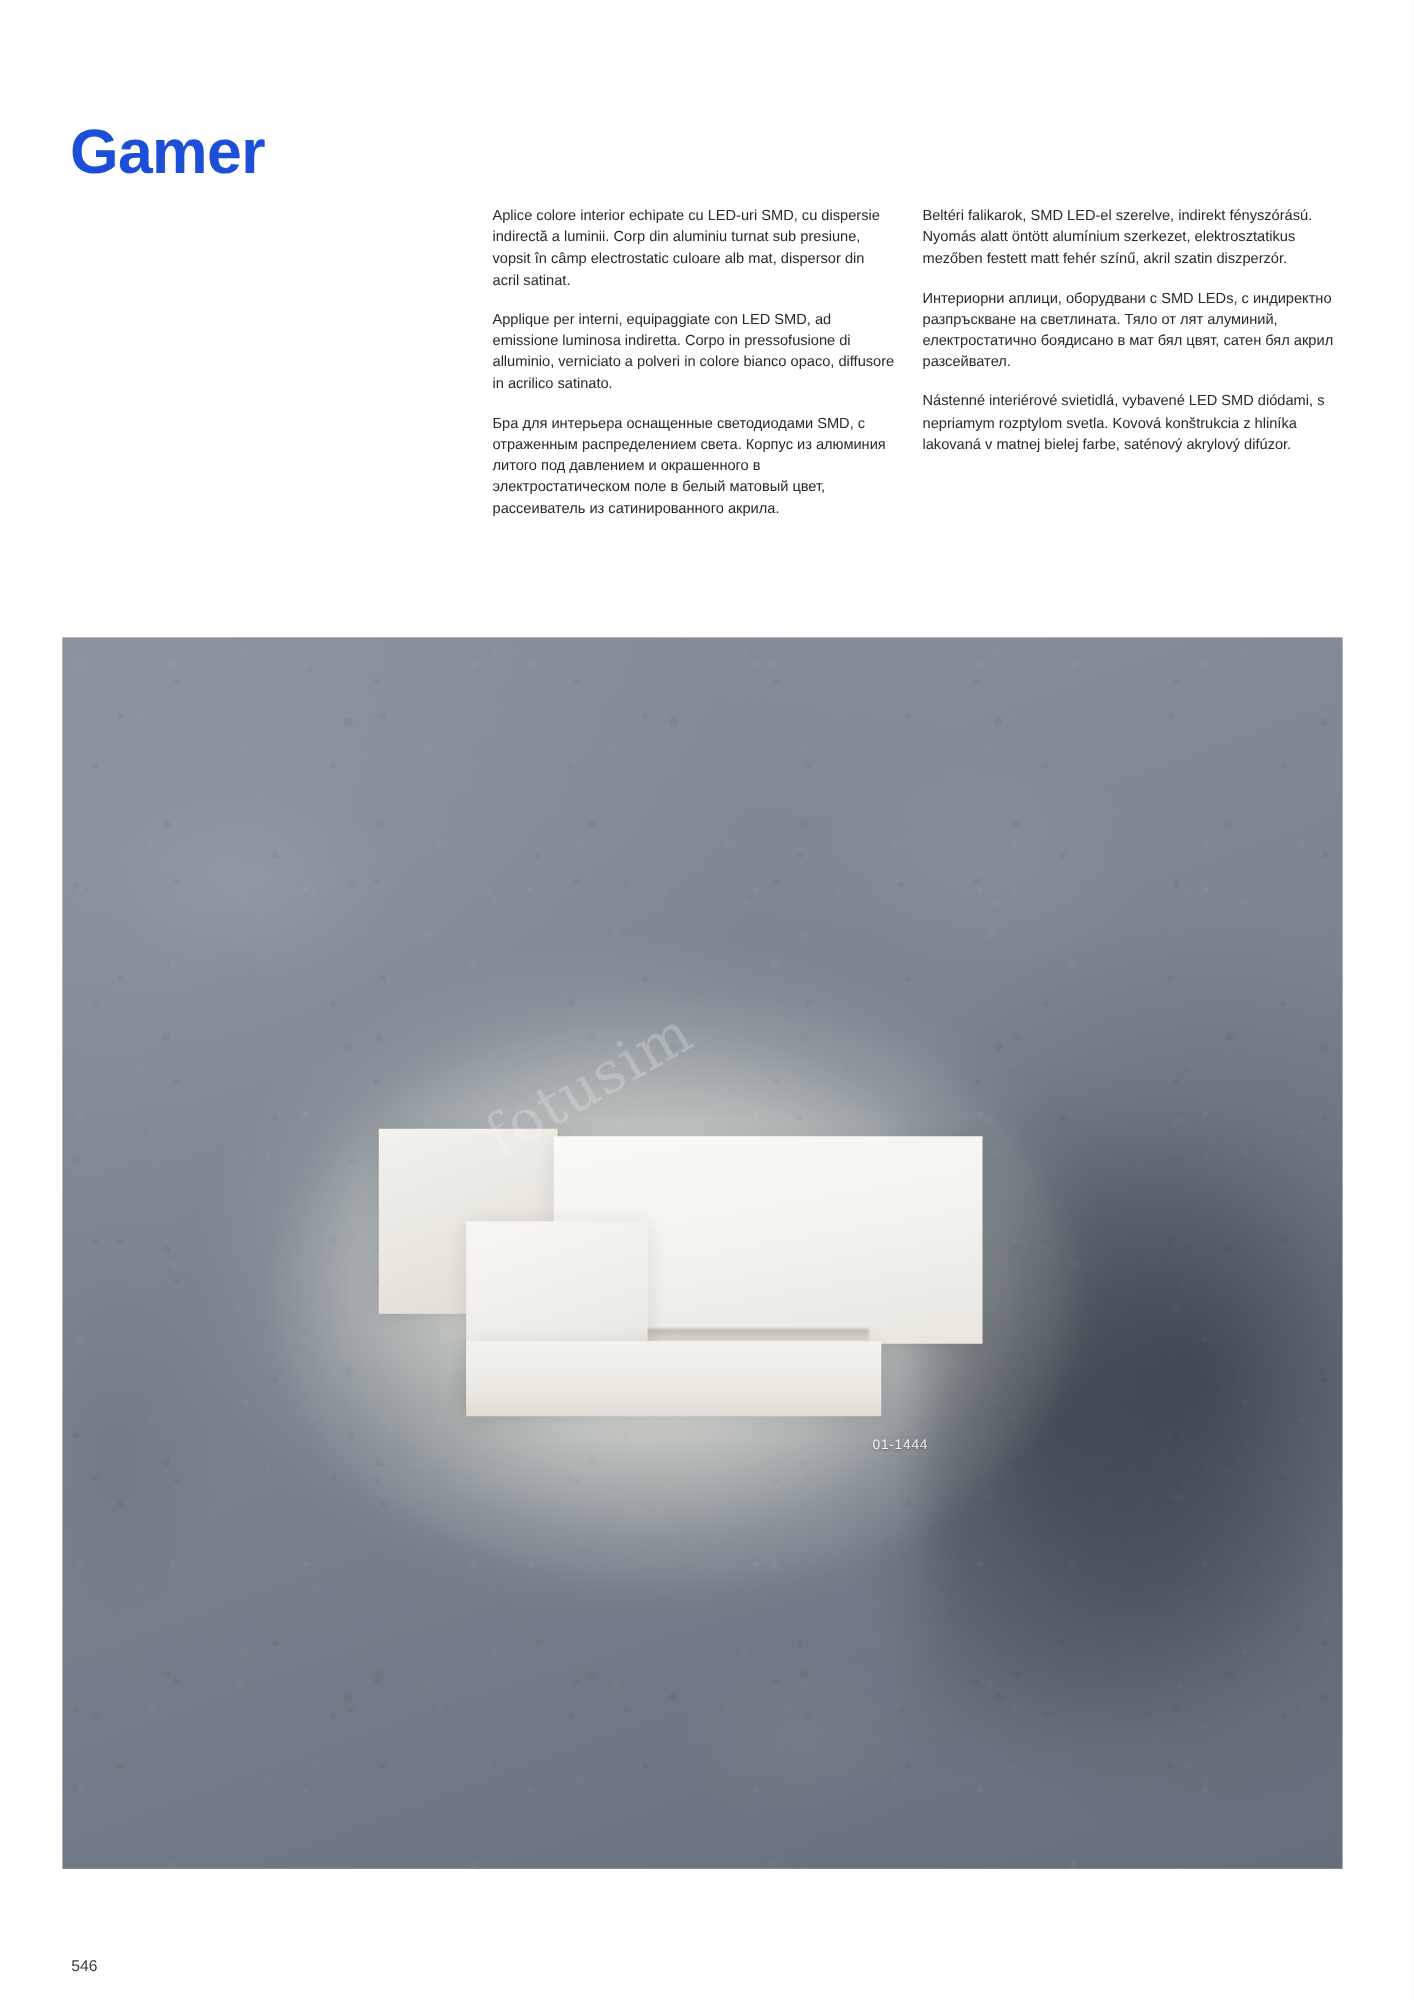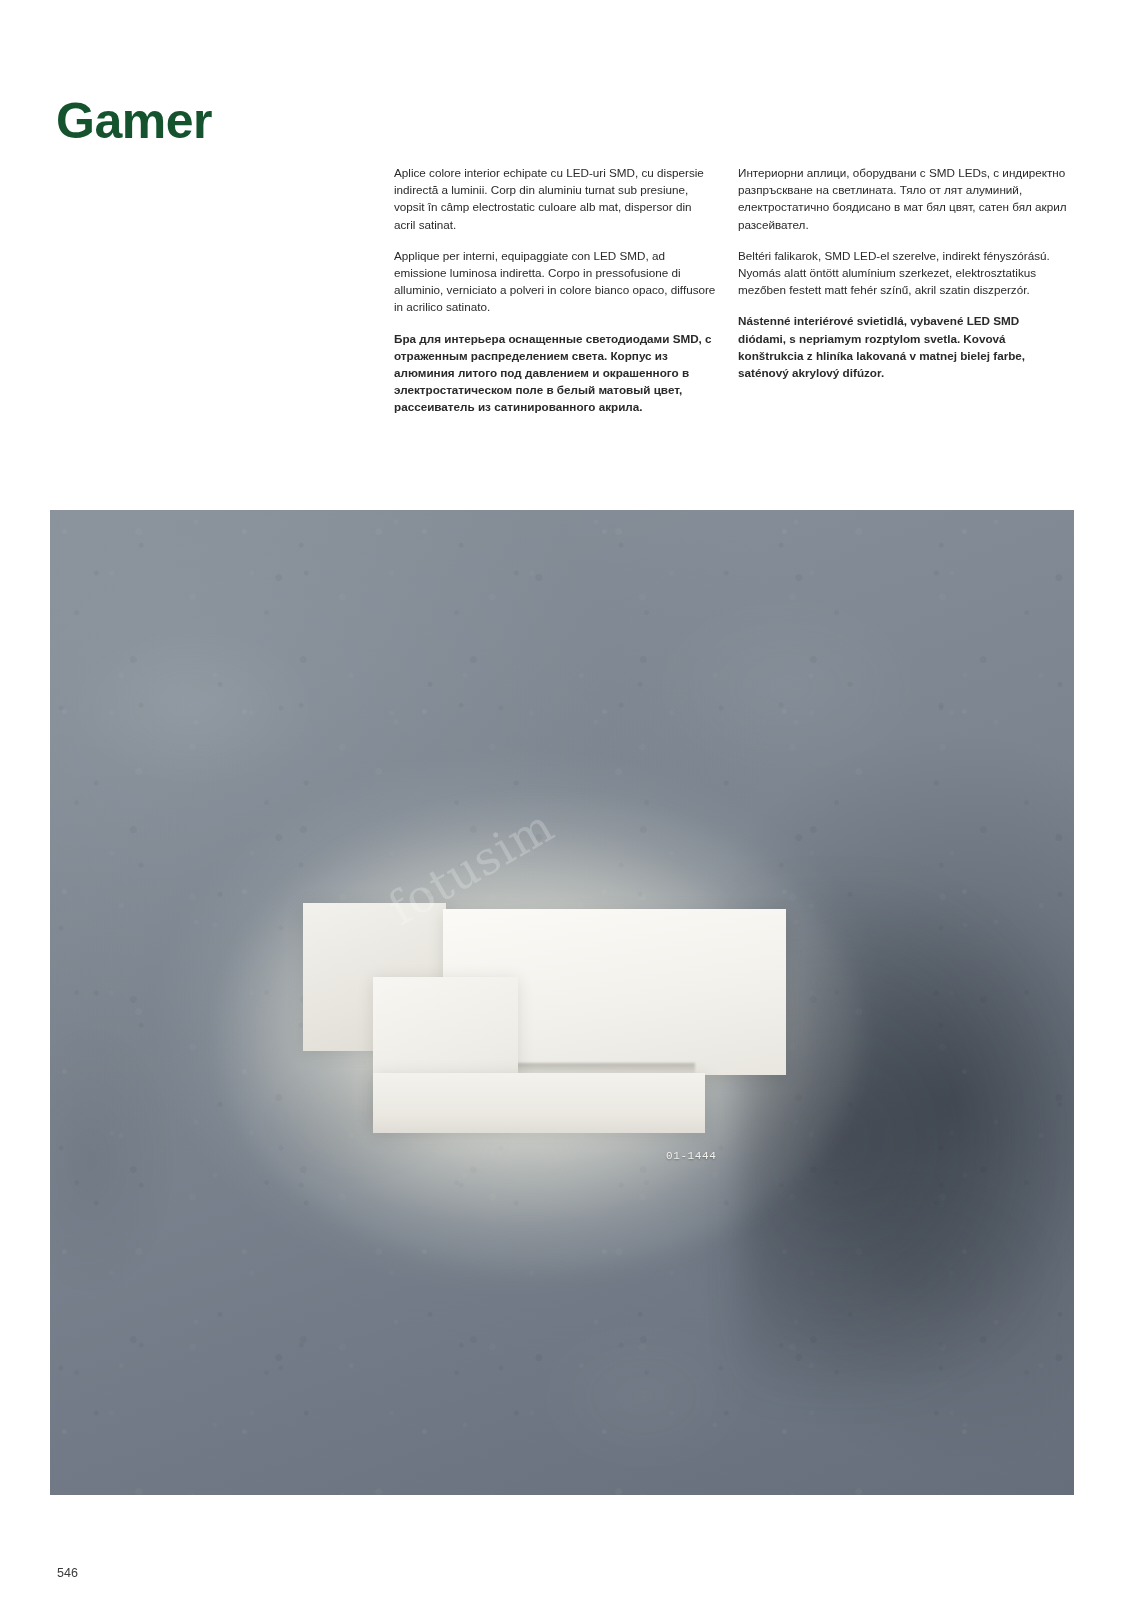--- a/index.html
+++ b/index.html
@@ -20,21 +20,21 @@
     inset: 0;
     background: #ffffff;
   }
   .title {
     position: absolute;
     left: 56px;
     top: 62px;
     font-size: 50px;
     font-weight: bold;
     letter-spacing: -0.5px;
-    color: #14532d;
+    color: #1d4ed8;
     line-height: 1;
   }
   .lead {
     position: absolute;
     left: 57px;
     top: 160px;
     width: 305px;
     font-size: 16.5px;
     font-weight: bold;
     line-height: 1.42;
@@ -46,21 +46,20 @@
     top: 164px;
     font-size: 11.7px;
     line-height: 1.47;
     color: #2a2a2a;
   }
   .col p {
     margin: 0 0 14px 0;
   }
   .col p:last-child {
     margin-bottom: 0;
-    font-weight: bold;
   }
   .col-mid {
     left: 394px;
     width: 322px;
   }
   .col-right {
     left: 738px;
     width: 330px;
   }
   .photo {
@@ -175,27 +174,26 @@
     position: absolute;
     left: 393px;
     top: 553px;
     width: 252px;
     height: 12px;
     background: linear-gradient(180deg, rgba(150,148,138,0.55), rgba(205,203,194,0.15));
     filter: blur(1px);
   }
   .code {
     position: absolute;
-    left: 616px;
+    left: 648px;
     top: 640px;
     font-size: 11px;
     letter-spacing: 0.6px;
     color: #f2f2ee;
     text-shadow: 0 1px 2px rgba(0,0,0,0.35);
-    font-family: Liberation Mono, monospace;
   }
   .watermark {
     position: absolute;
     left: 330px;
     top: 330px;
     font-size: 46px;
     color: rgba(255,255,255,0.22);
     transform: rotate(-30deg);
     font-family: "DejaVu Serif", serif;
     letter-spacing: 1px;
@@ -218,22 +216,22 @@
   <h1 class="title">Gamer</h1>
 
 
   <div class="col col-mid">
     <p>Aplice colore interior echipate cu LED-uri SMD, cu dispersie indirectă a luminii. Corp din aluminiu turnat sub presiune, vopsit în câmp electrostatic culoare alb mat, dispersor din acril satinat.</p>
     <p>Applique per interni, equipaggiate con LED SMD, ad emissione luminosa indiretta. Corpo in pressofusione di alluminio, verniciato a polveri in colore bianco opaco, diffusore in acrilico satinato.</p>
     <p>Бра для интерьера оснащенные светодиодами SMD, с отраженным распределением света. Корпус из алюминия литого под давлением и окрашенного в электростатическом поле в белый матовый цвет, рассеиватель из сатинированного акрила.</p>
   </div>
 
   <div class="col col-right">
+    <p>Beltéri falikarok, SMD LED-el szerelve, indirekt fényszórású. Nyomás alatt öntött alumínium szerkezet, elektrosztatikus mezőben festett matt fehér színű, akril szatin diszperzór.</p>
     <p>Интериорни аплици, оборудвани с SMD LEDs, с индиректно разпръскване на светлината. Тяло от лят алуминий, електростатично боядисано в мат бял цвят, сатен бял акрил разсейвател.</p>
-    <p>Beltéri falikarok, SMD LED-el szerelve, indirekt fényszórású. Nyomás alatt öntött alumínium szerkezet, elektrosztatikus mezőben festett matt fehér színű, akril szatin diszperzór.</p>
     <p>Nástenné interiérové svietidlá, vybavené LED SMD diódami, s nepriamym rozptylom svetla. Kovová konštrukcia z hliníka lakovaná v matnej bielej farbe, saténový akrylový difúzor.</p>
   </div>
 
   <div class="photo">
     <div class="photo-bg"></div>
     <div class="photo-mottle"></div>
     <div class="photo-grain"></div>
     <div class="shadow-right"></div>
     <div class="glow"></div>
 

